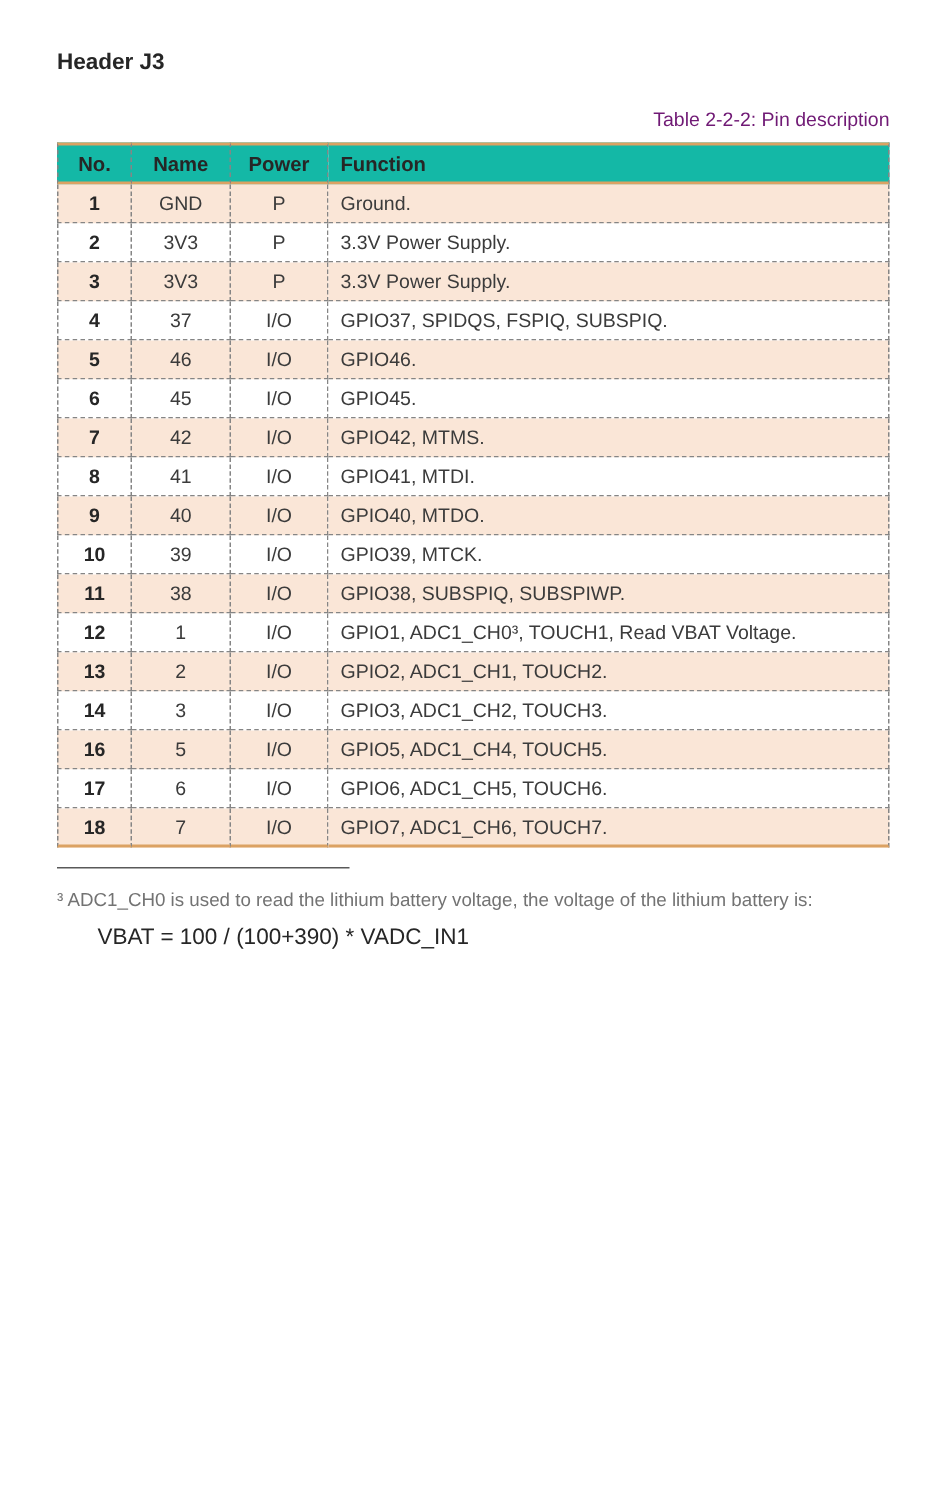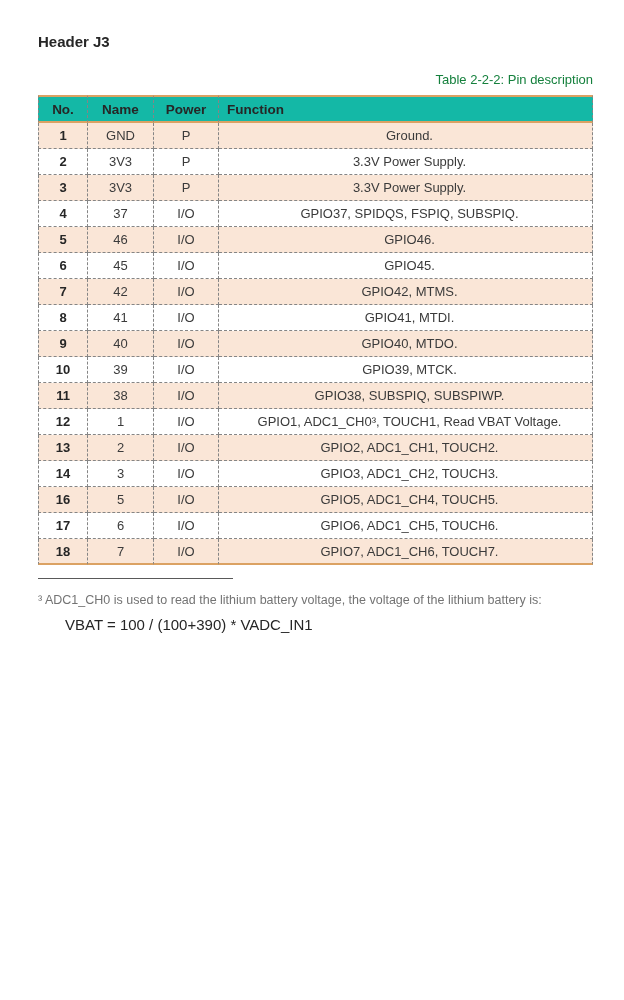--- a/index.html
+++ b/index.html
@@ -21,21 +21,21 @@
     font-size: 15px;
     font-weight: bold;
     color: #262626;
     line-height: 18px;
   }
   .table-caption {
     width: 555px;
     margin: 21px 0 7px 38px;
     text-align: right;
     font-size: 13px;
-    color: #15803d;
+    color: #701a75;
     line-height: 16px;
   }
   table.pin-table {
     margin-left: 38px;
     width: 555px;
     border-collapse: separate;
     border-spacing: 0;
     table-layout: fixed;
     font-size: 13px;
   }
@@ -62,21 +62,21 @@
     color: #262626;
     font-size: 13.5px;
     text-align: center;
   }
   .pin-table thead th.fn-col { text-align: left; padding-left: 8px; }
   .pin-table tbody td {
     height: 26px;
     border-bottom: 1px dashed #858585;
     text-align: center;
   }
-  .pin-table tbody td.fn-col { text-align: center; padding-left: 8px; }
+  .pin-table tbody td.fn-col { text-align: left; padding-left: 8px; }
   .pin-table tbody td.no-col { font-weight: bold; color: #262626; }
   .pin-table tbody tr:nth-child(odd) td { background: #fae6d7; }
   .pin-table tbody tr:nth-child(even) td { background: #ffffff; }
   .pin-table tbody tr:last-child td { border-bottom: 2px solid #dba263; }
   .footnote-rule {
     margin: 13px 0 0 38px;
     width: 195px;
     height: 0;
     border-top: 1.5px solid #595959;
   }

